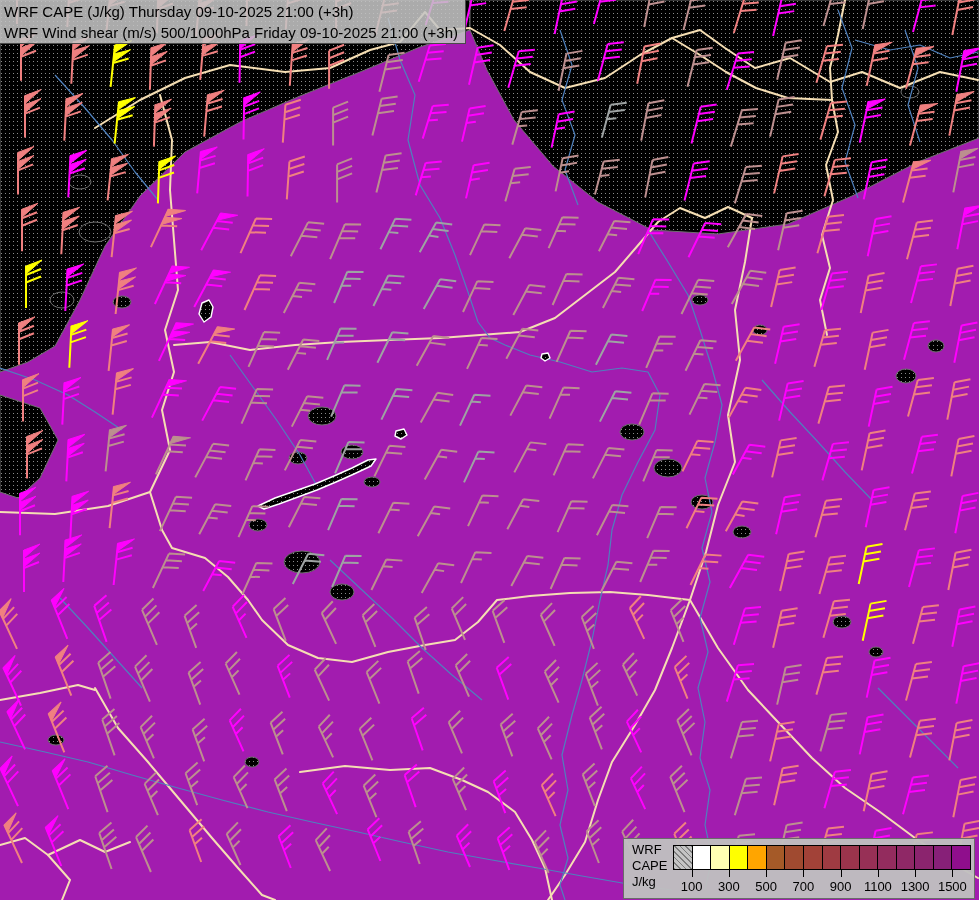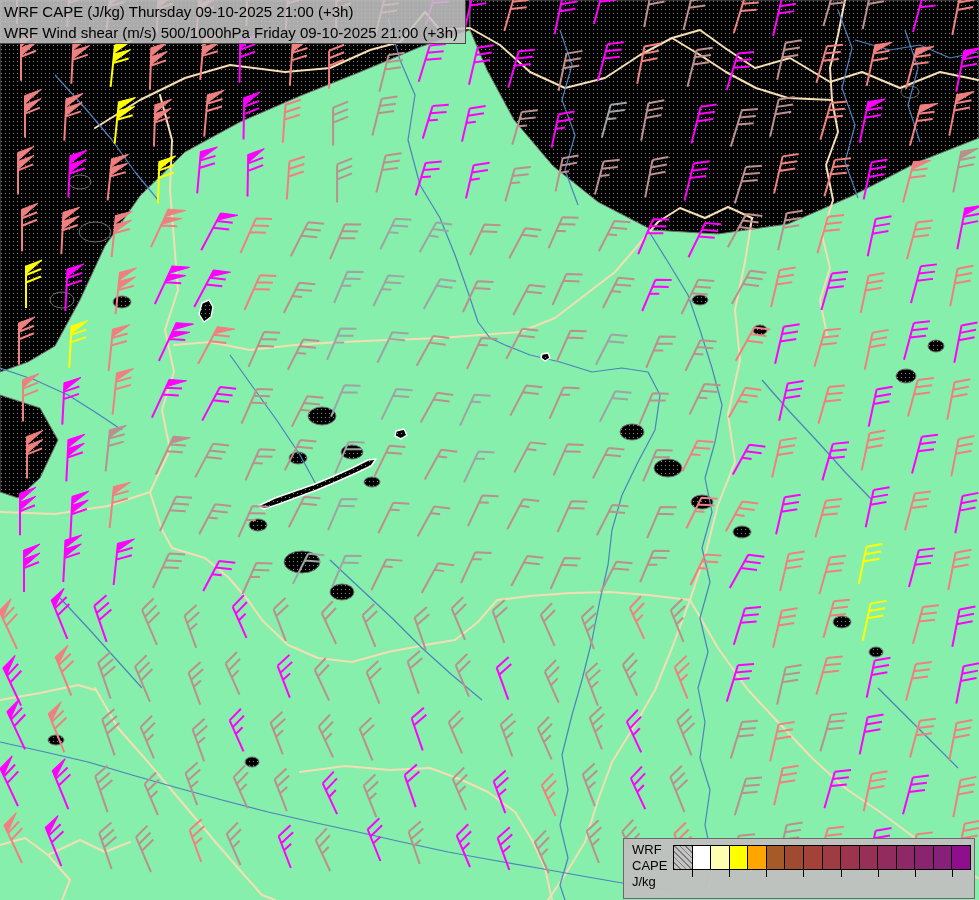--- a/index.html
+++ b/index.html
@@ -1,18 +1,18 @@
 <!DOCTYPE html>
 <html><head>
 <meta charset="utf-8">
 <style>
   html,body{margin:0;padding:0;background:#222;}
   #stage{
     position:relative;width:979px;height:900px;overflow:hidden;
-    background:#86efac;font-family:"Liberation Sans",sans-serif;
+    background:#a21caf;font-family:"Liberation Sans",sans-serif;
   }
   #map-svg{position:absolute;left:0;top:0;}
   
   #title-box{
     position:absolute;left:0;top:0;width:466px;height:44px;
     background:rgba(196,196,196,0.87);
     border-right:1px solid #4a4a4a;border-bottom:1px solid #4a4a4a;
     color:#000;font-size:15px;line-height:21px;padding:1px 0 0 4px;
     box-sizing:border-box;white-space:nowrap;
   }
@@ -1319,15 +1319,25 @@
     <div id="legend-ticks">
         <div class="tick" style="left: 6.25%;"></div>
         <div class="tick" style="left: 18.75%;"></div>
         <div class="tick" style="left: 31.25%;"></div>
         <div class="tick" style="left: 43.75%;"></div>
         <div class="tick" style="left: 56.25%;"></div>
         <div class="tick" style="left: 68.75%;"></div>
         <div class="tick" style="left: 81.25%;"></div>
         <div class="tick" style="left: 93.75%;"></div>
       </div>
+    <div id="legend-ticklabels">
+        <span class="tl" style="left: 6.25%;">100</span>
+        <span class="tl" style="left: 18.75%;">300</span>
+        <span class="tl" style="left: 31.25%;">500</span>
+        <span class="tl" style="left: 43.75%;">700</span>
+        <span class="tl" style="left: 56.25%;">900</span>
+        <span class="tl" style="left: 68.75%;">1100</span>
+        <span class="tl" style="left: 81.25%;">1300</span>
+        <span class="tl" style="left: 93.75%;">1500</span>
+      </div>
   </div>
 
 </div>
 
 </body></html>

